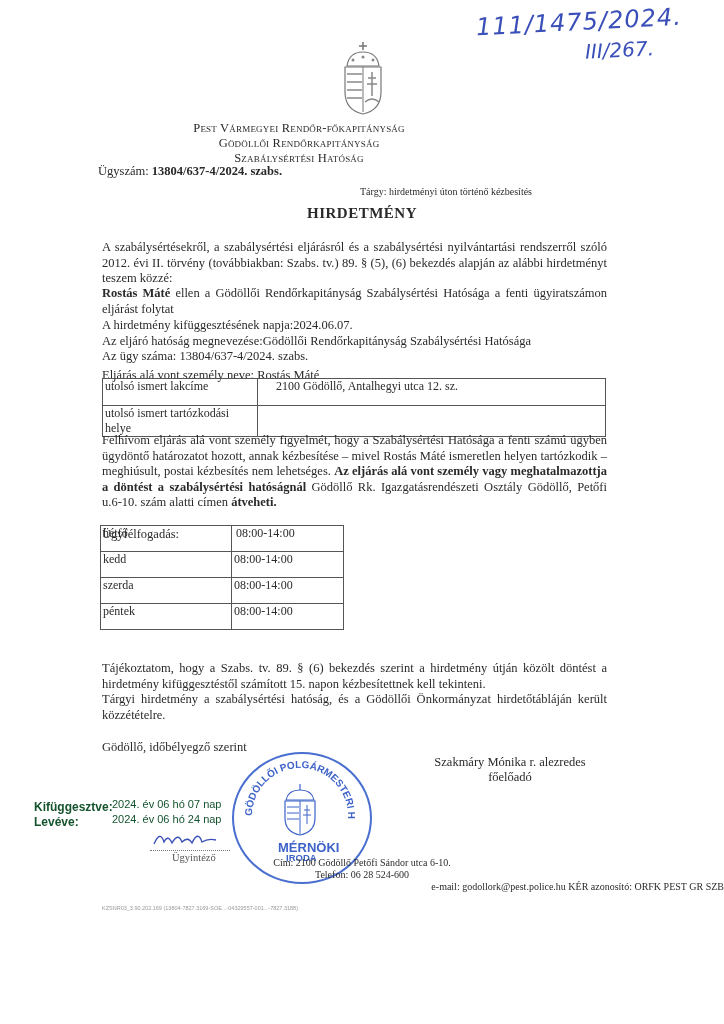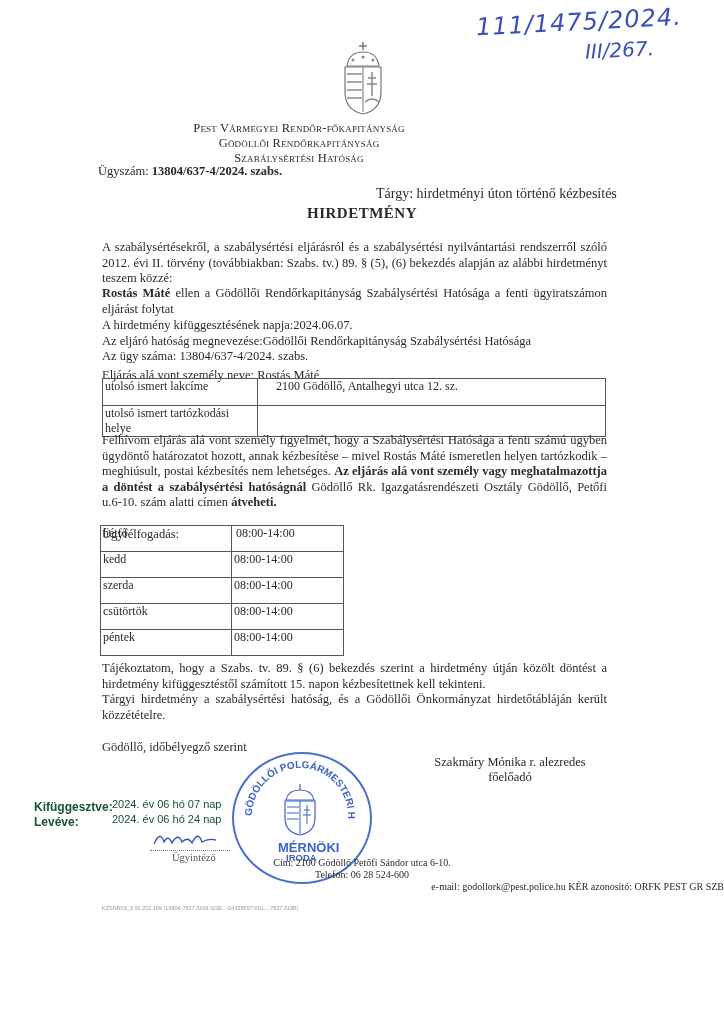--- a/index.html
+++ b/index.html
@@ -50,21 +50,21 @@
   <path d="M24 62 Q31 56 38 62" fill="none" stroke="#888" stroke-width="1.5"></path>
 </svg>
 
 <div class="abs hdr sc" style="top:121px;">Pest Vármegyei Rendőr-főkapitányság</div>
 <div class="abs hdr sc" style="top:136px;">Gödöllői Rendőrkapitányság</div>
 <div class="abs hdr sc" style="top:151px;">Szabálysértési Hatóság</div>
 
 <div class="abs txt" style="left:98px; top:164px;">
   <span>Ügyszám: </span><b>13804/637-4/2024. szabs.</b>
 </div>
-<div class="abs" style="left:376px; top:186px; font-size:14px;">Tárgy: hirdetményi úton történő kézbesítés</div>
+<div class="abs" style="left:360px; top:186px; font-size:10px;">Tárgy: hirdetményi úton történő kézbesítés</div>
 
 <div class="abs title">HIRDETMÉNY</div>
 
 <div class="abs para" style="top:240px;">A szabálysértésekről, a szabálysértési eljárásról és a szabálysértési nyilvántartási rendszerről szóló 2012. évi II. törvény (továbbiakban: Szabs. tv.) 89. § (5), (6) bekezdés alapján az alábbi hirdetményt teszem közzé:</div>
 
 <div class="abs para" style="top:286px;">
   <b>Rostás Máté</b><span> ellen a Gödöllői Rendőrkapitányság Szabálysértési Hatósága a fenti ügyiratszámon eljárást folytat</span>
 </div>
 
 <div class="abs txt" style="left:102px; top:318px;">A hirdetmény kifüggesztésének napja:2024.06.07.</div>
@@ -96,24 +96,20 @@
       <tr>
         <td class="d">hétfő</td>
         <td style="padding-left:4px;">08:00-14:00</td>
       </tr>
   <tr>
         <td class="d">kedd</td>
         <td>08:00-14:00</td>
       </tr>
   <tr>
         <td class="d">szerda</td>
-        <td>08:00-14:00</td>
-      </tr>
-  <tr>
-        <td class="d">csütörtök</td>
         <td>08:00-14:00</td>
       </tr>
   <tr>
         <td class="d">péntek</td>
         <td>08:00-14:00</td>
       </tr>
 </tbody>
   </table>
 
 <div class="abs para" style="top:661px;">Tájékoztatom, hogy a Szabs. tv. 89. § (6) bekezdés szerint a hirdetmény útján közölt döntést a hirdetmény kifüggesztéstől számított 15. napon kézbesítettnek kell tekinteni.</div>

